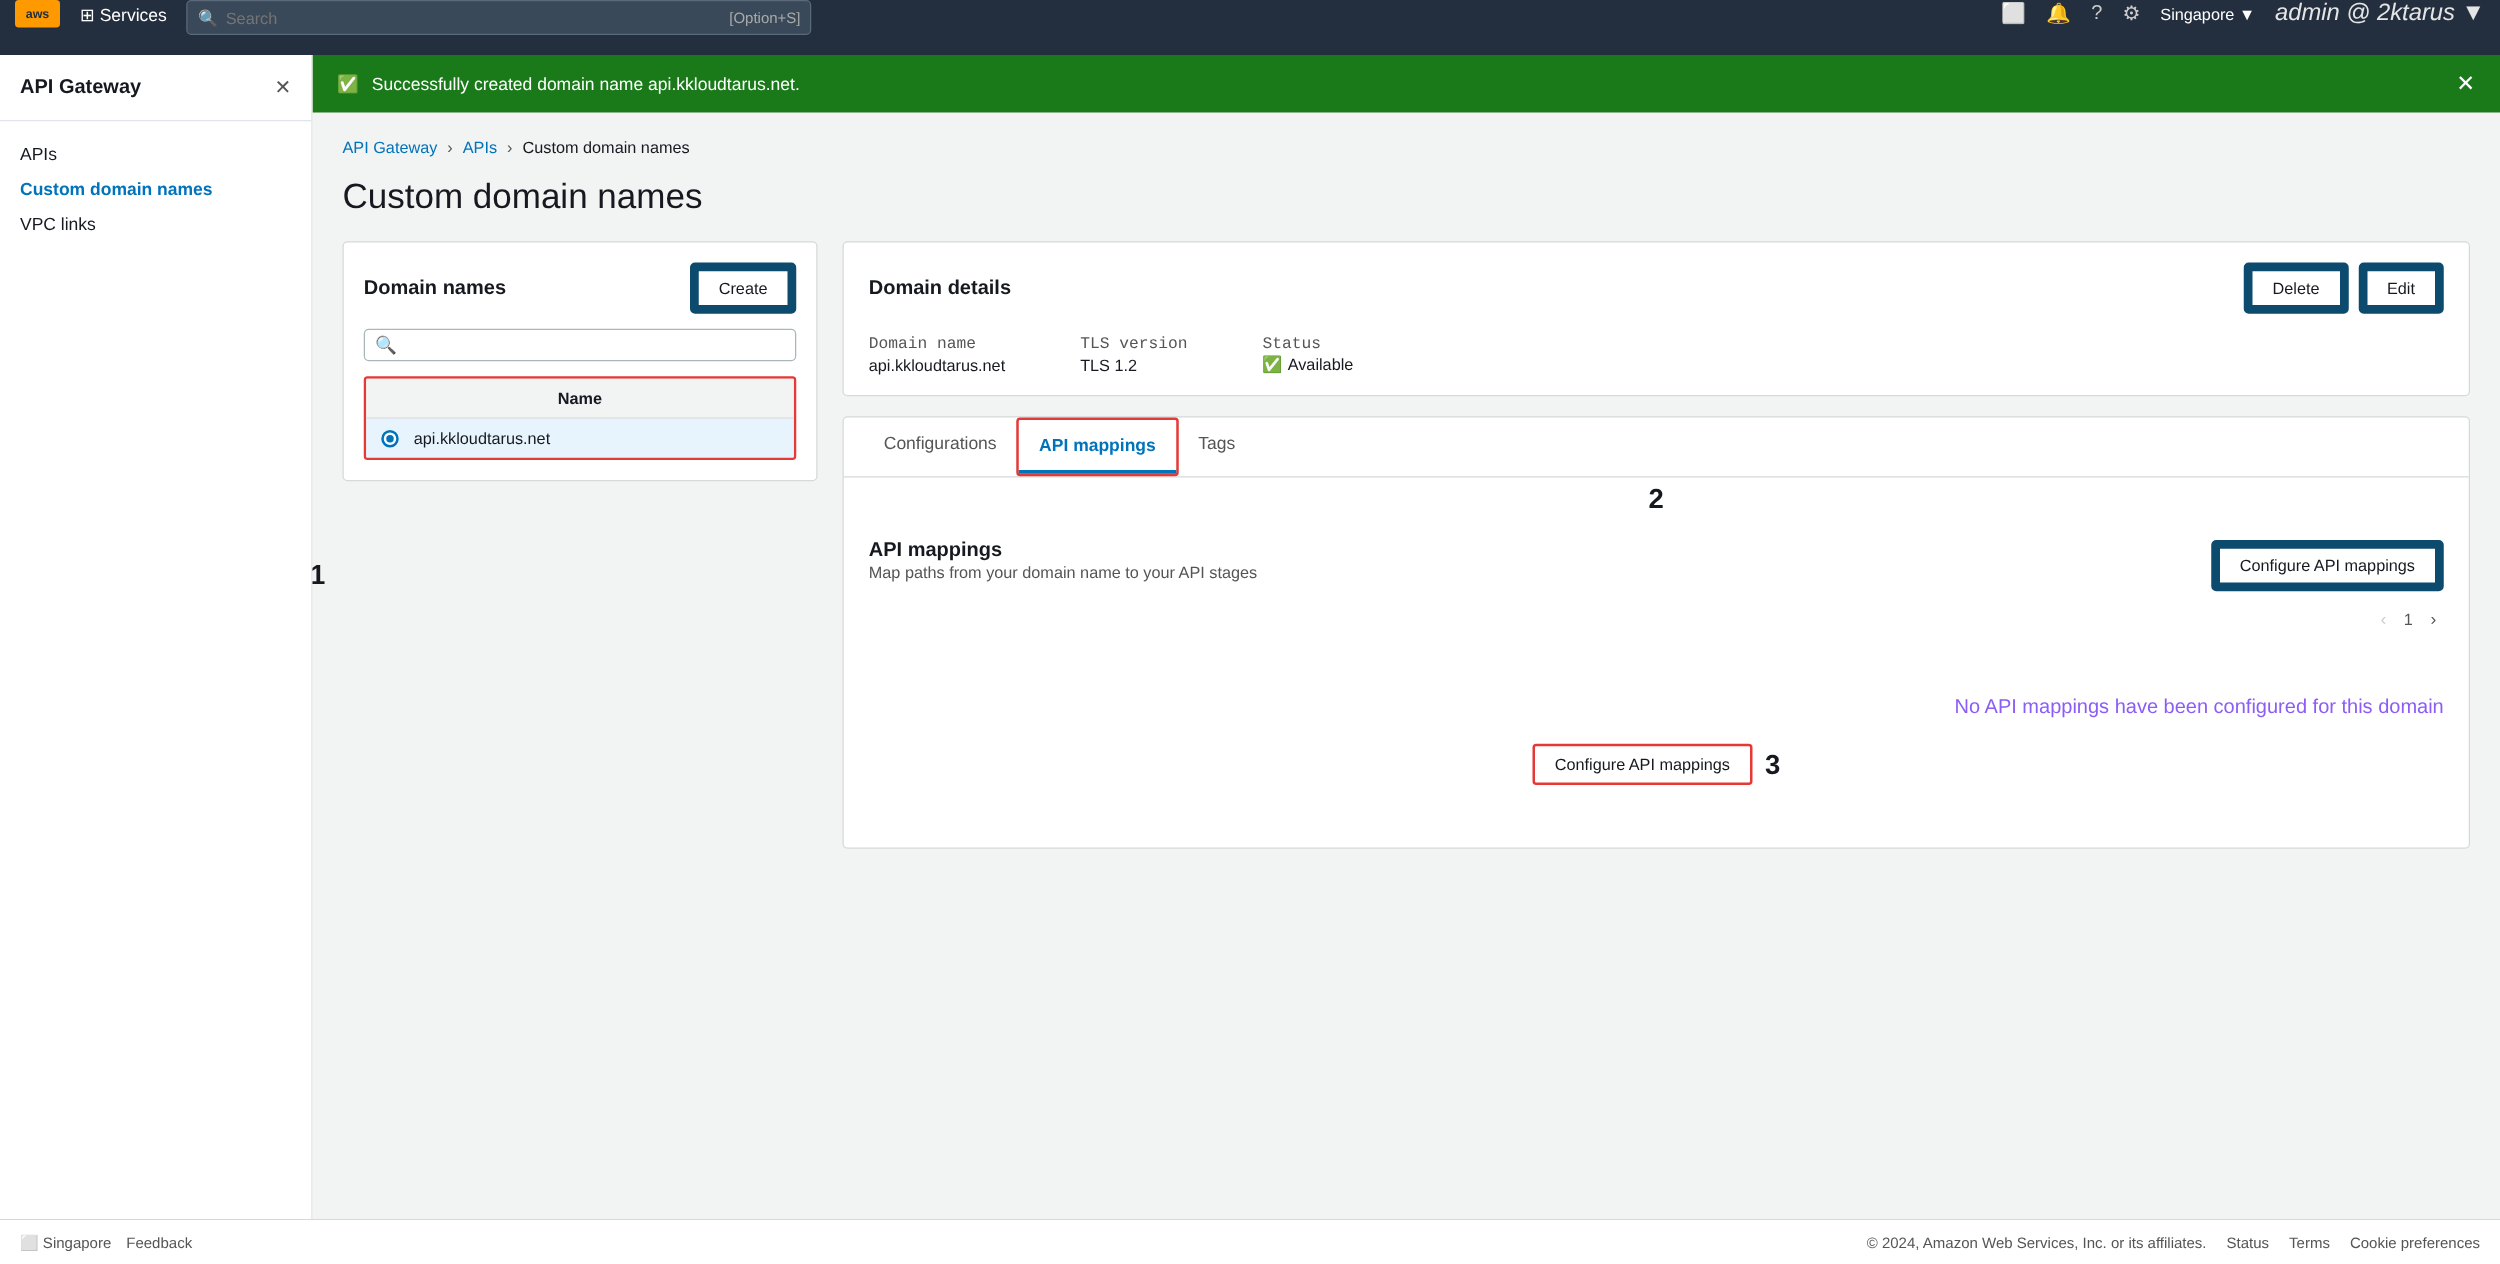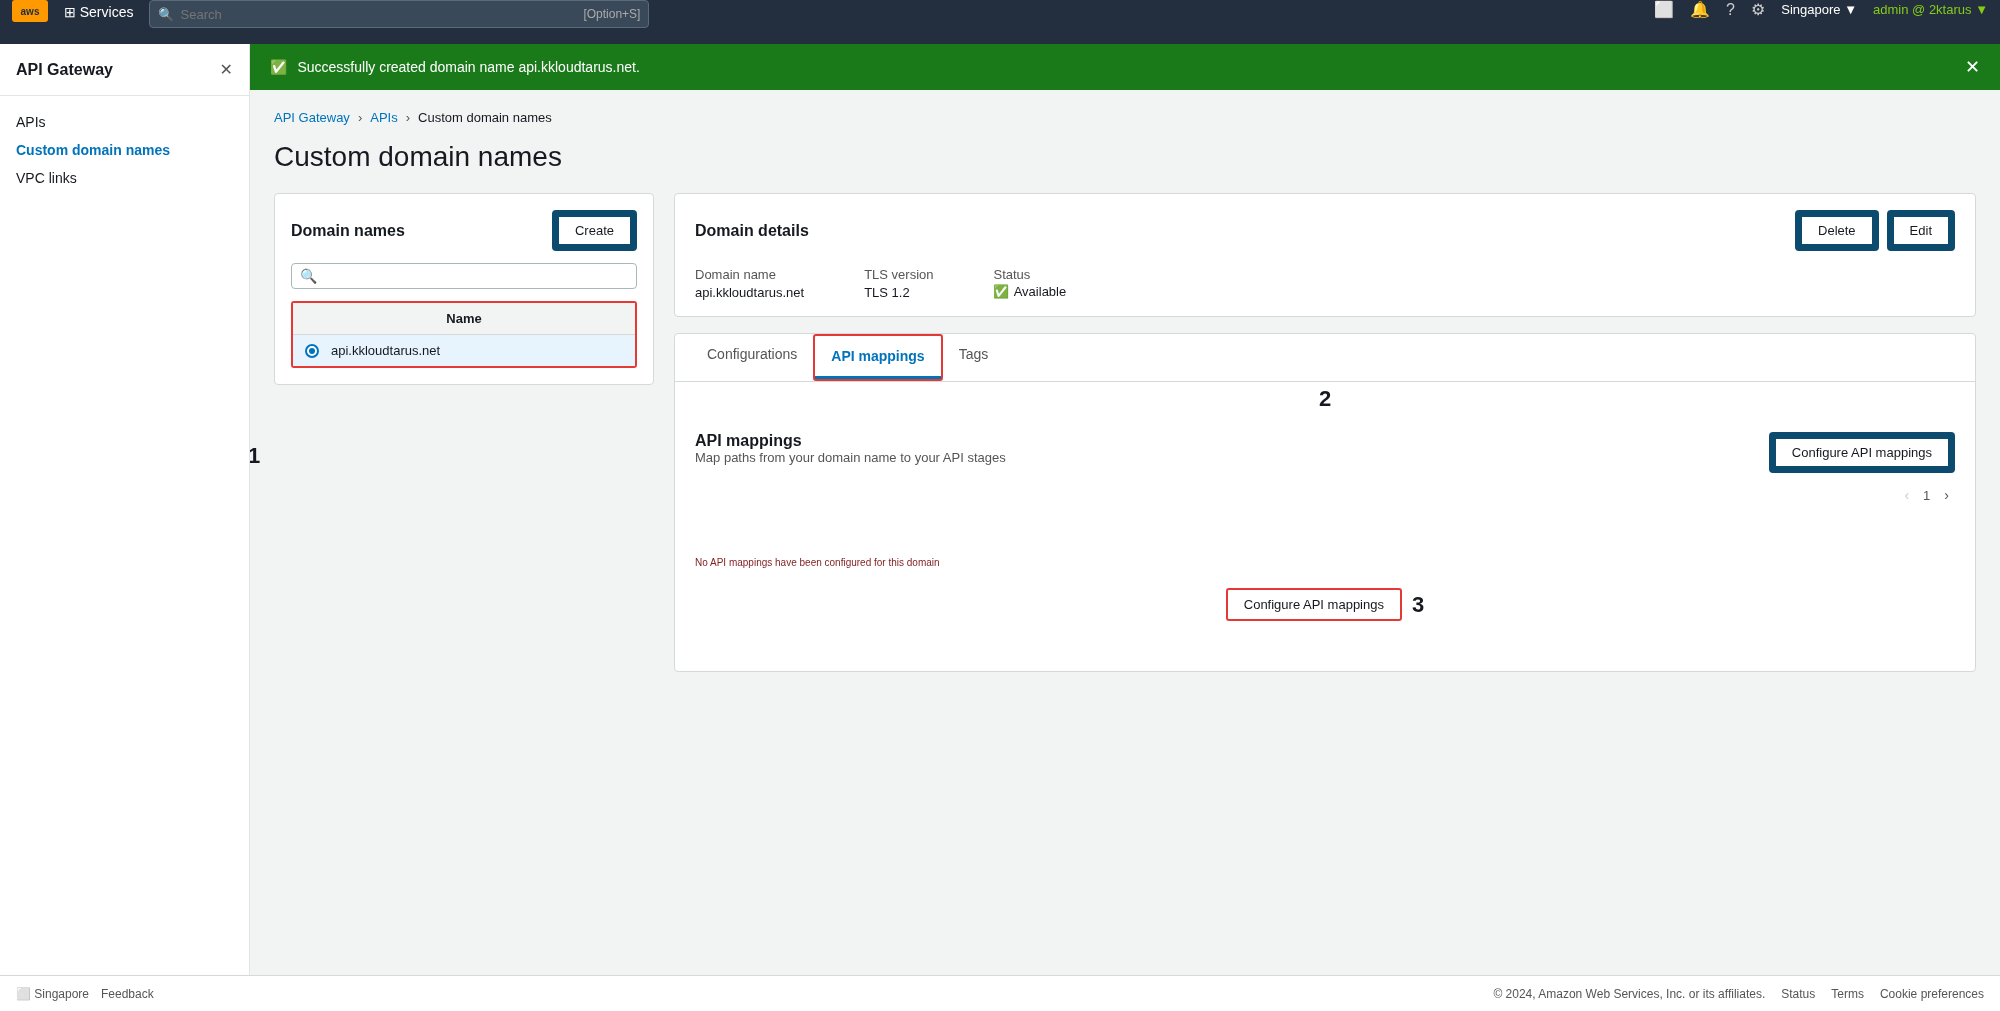--- a/index.html
+++ b/index.html
@@ -43,21 +43,21 @@
     }
     .nav-search input {
       background: transparent; border: none; outline: none;
       color: #ccc; font-size: 13px; flex: 1;
     }
     .nav-shortcut { color: #aaa; font-size: 12px; }
     .nav-spacer { flex: 1; }
     .nav-icons { display: flex; align-items: center; gap: 16px; }
     .nav-icon { color: #ccc; cursor: pointer; font-size: 16px; }
     .nav-region { color: #fff; font-size: 13px; cursor: pointer; }
-    .nav-user { color: #84cc16; font-size: 13px; cursor: pointer; }
+    .nav-user { color: #e5e5e5; font-size: 19px; cursor: pointer; font-style: italic; }
 
     
     .layout { display: flex; margin-top: 44px; height: calc(1011px - 44px); }
 
     
     .sidebar {
       width: 250px;
       background: #fff;
       border-right: 1px solid #e1e4e8;
       padding: 16px 0;
@@ -164,21 +164,21 @@
       border: 1px solid #d5d9d9;
       border-radius: 4px;
       padding: 16px 20px;
       margin-bottom: 16px;
     }
     .card-header { display: flex; align-items: center; justify-content: space-between; margin-bottom: 16px; }
     .card-title { font-size: 16px; font-weight: 700; }
     .btn-group { display: flex; gap: 8px; }
 
     .domain-info-grid { display: flex; gap: 60px; }
-    .domain-info-item label { font-size: 13px; color: #555; display: block; margin-bottom: 2px; }
+    .domain-info-item label { font-size: 13px; color: #555; display: block; margin-bottom: 2px; font-family: Liberation Mono, monospace; }
     .domain-info-item .value { font-size: 13px; color: #16191f; }
     .status-available { color: #1d8102; display: flex; align-items: center; gap: 4px; }
 
     
     .tabs-card {
       background: #fff;
       border: 1px solid #d5d9d9;
       border-radius: 4px;
     }
     .tabs-header {
@@ -209,21 +209,21 @@
 
     
     .mappings-table { width: 100%; border-collapse: collapse; }
     .mappings-table th {
       text-align: left; padding: 8px 12px;
       font-size: 13px; font-weight: 600;
       border-bottom: 2px solid #d5d9d9;
       color: #16191f;
     }
     .mappings-table th .sort-icon { margin-left: 4px; color: #555; }
-    .empty-message { text-align: left; padding: 40px 0 20px; color: #7f1d1d; font-size: 10px; }
+    .empty-message { text-align: right; padding: 40px 0 20px; color: #8b5cf6; font-size: 16px; }
 
     .configure-center { text-align: center; padding-bottom: 30px; }
     .btn-configure { padding: 7px 16px; border: 1px solid #aab7b8; border-radius: 4px; background: #fff; cursor: pointer; font-size: 13px; }
 
     
     .red-border-btn { border: 2.5px solid #e53935 !important; border-radius: 3px; }
 
     
     .bottom-bar {
       position: fixed; bottom: 0; left: 0; right: 0;

